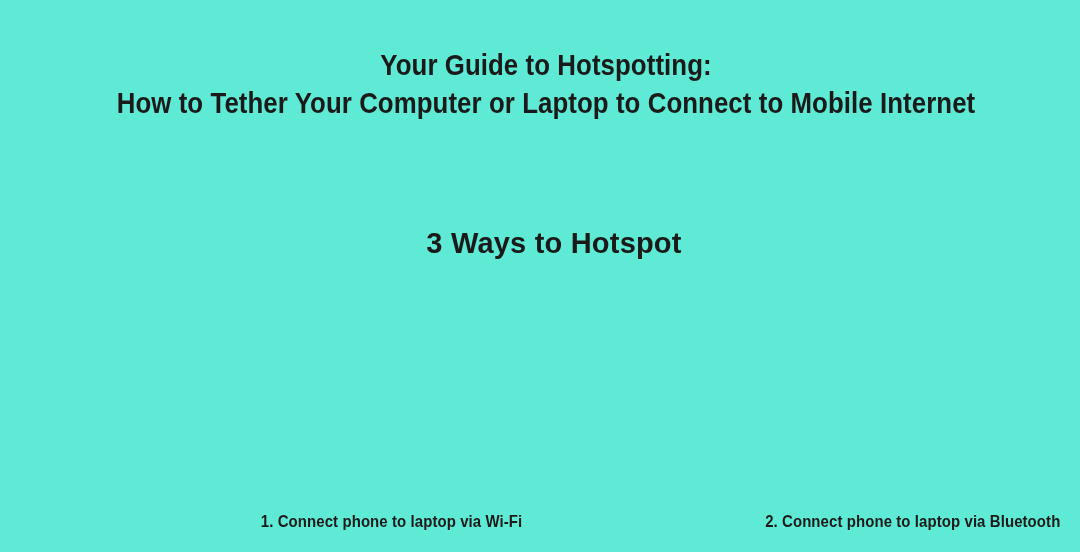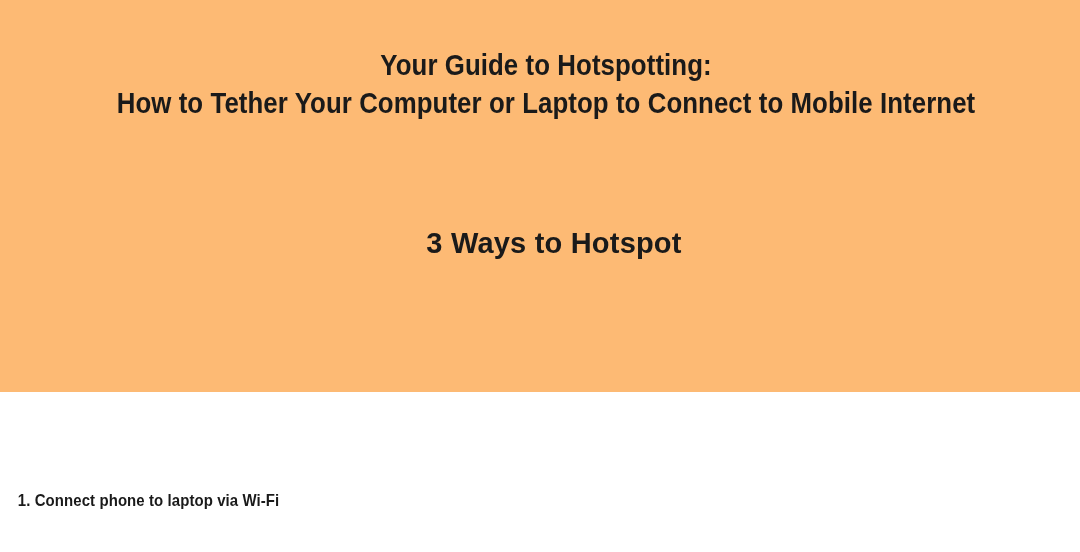--- a/index.html
+++ b/index.html
@@ -11,22 +11,22 @@
     height: 552px;
     background: #ffffff;
     font-family: "Liberation Sans", sans-serif;
     color: #1a1a1a;
     overflow: hidden;
   }
 
   .page {
     position: relative;
     width: 1080px;
-    height: 392px;
-    background: #fdba74;
+    height: 552px;
+    background: #5eead4;
   }
 
   
   .title-block {
     position: absolute;
     left: 0;
     top: 46px;
     width: 1092px;
     text-align: center;
   }
@@ -89,21 +89,22 @@
     position: absolute;
     left: 0;
     top: 489px;
     width: 1080px;
     display: flex;
     flex-direction: row;
     align-items: flex-start;
   }
   .caption-cell {
     flex: 1 1 0;
-    text-align: left;
+    text-align: right;
+    margin-top: 21px;
   }
   .caption-text {
     display: inline-block;
     font-family: "Liberation Sans Narrow", "Liberation Sans", sans-serif;
     font-weight: bold;
     font-size: 17px;
     line-height: 24px;
     letter-spacing: 0.1px;
     color: #1a1a1a;
     transform: scaleX(0.88);
@@ -132,15 +133,18 @@
     </div>
     <div class="figure-cell">
       <div class="figure-placeholder"></div>
     </div>
   </div>
 
   <div class="caption-row">
     <div class="caption-cell">
       <span class="caption-text">1. Connect phone to laptop via Wi-Fi</span>
     </div>
+    <div class="caption-cell">
+      <span class="caption-text">2. Connect phone to laptop via Bluetooth</span>
+    </div>
   </div>
 
 </div>
 
 </body></html>

